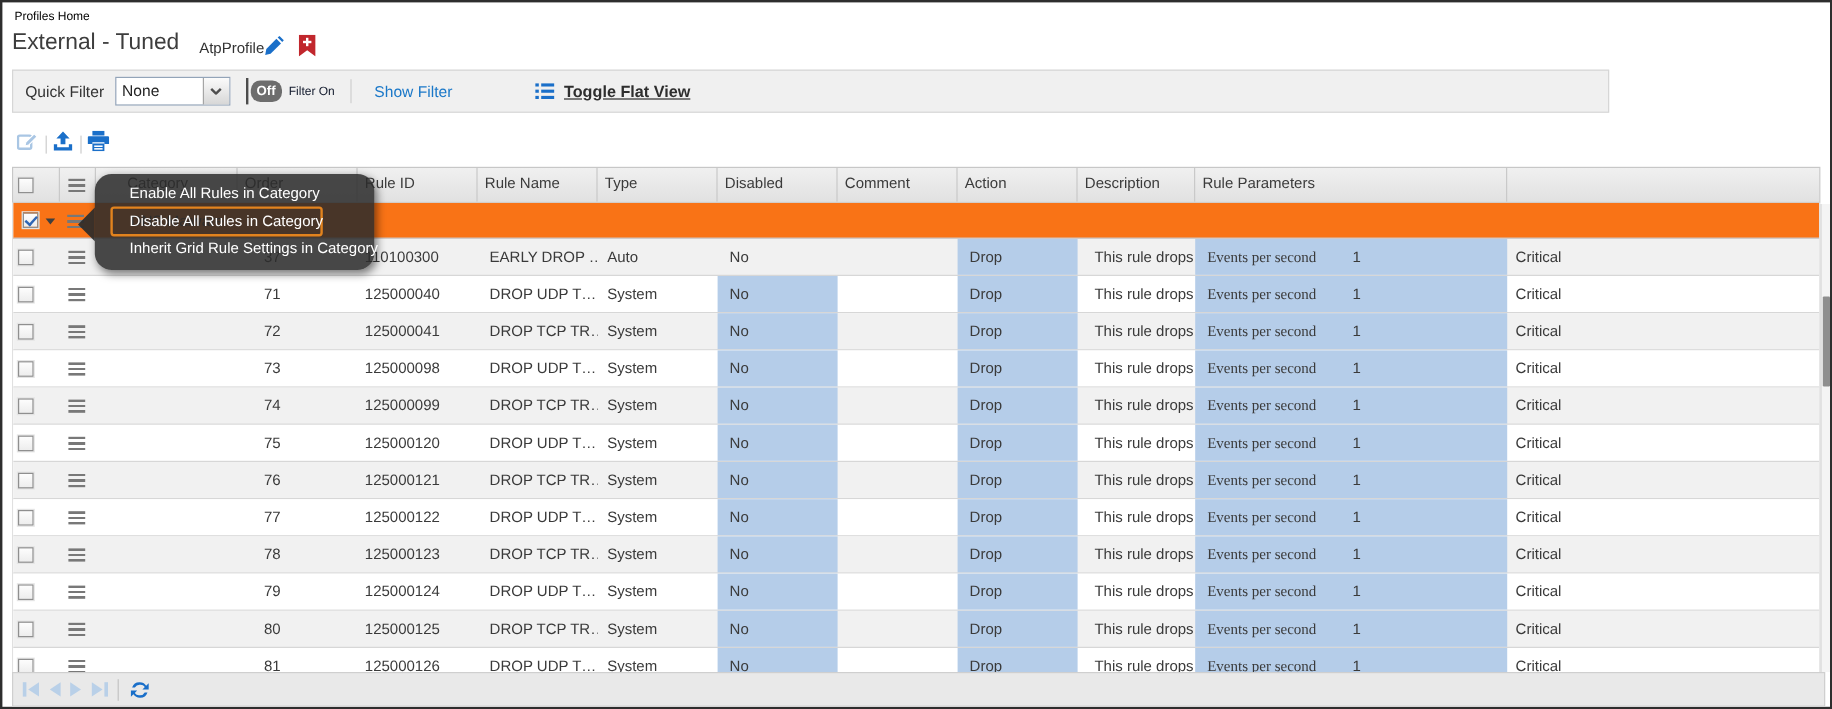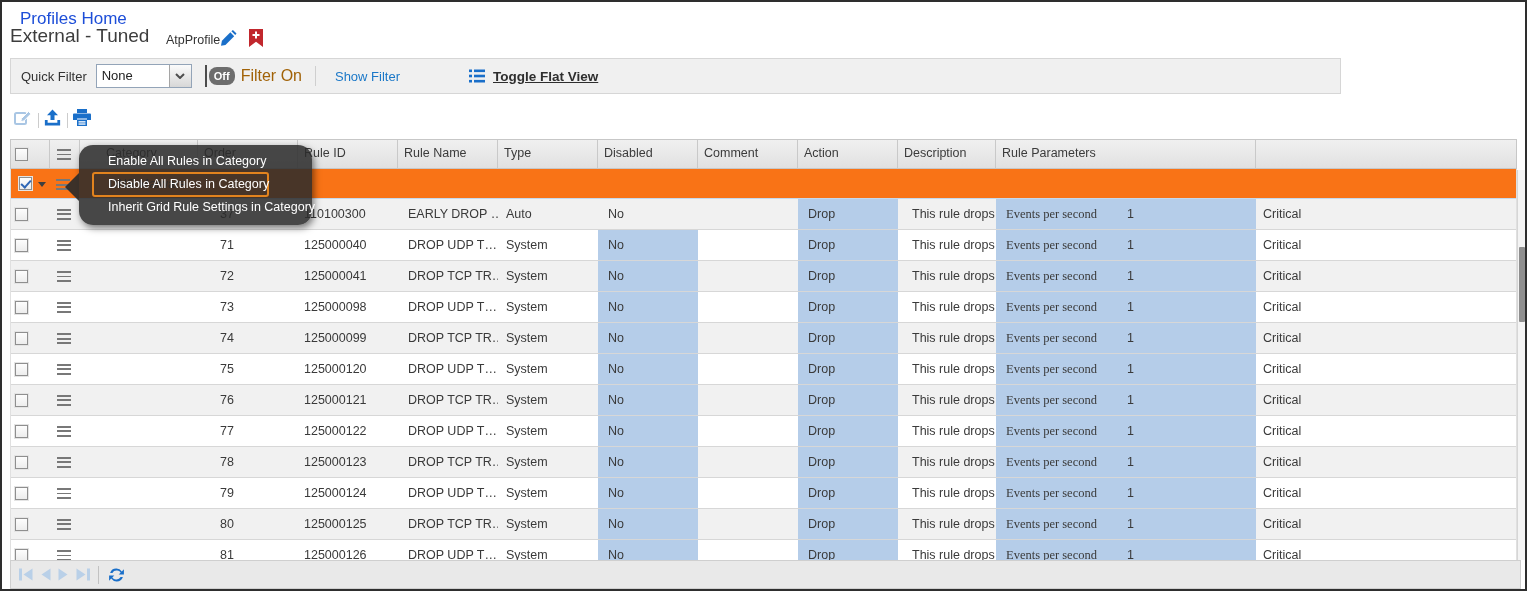--- a/index.html
+++ b/index.html
@@ -1,39 +1,39 @@
 <!DOCTYPE html>
 <html><head>
 <meta charset="utf-8">
 <style>
   html,body{margin:0;padding:0;background:#fff;}
   .screen{position:relative;width:1523px;height:587px;border:2px solid #2e2e2e;background:#fff;
           font-family:"Liberation Sans",sans-serif;overflow:hidden;}
   .abs{position:absolute;}
 
   
-  .breadcrumb{left:18px;top:7px;font-size:17px;color:#1d4ed8;cursor:pointer;}
+  .breadcrumb{left:10px;top:7px;font-size:10px;color:#000000;cursor:pointer;}
   .page-title{left:8px;top:23px;font-size:19px;color:#3d3d3d;}
   .subtitle{left:164px;top:31px;font-size:12.5px;color:#333;}
   .title-edit{left:217px;top:28px;cursor:pointer;}
   .title-bookmark{left:247px;top:27px;cursor:pointer;}
 
   
   .filterbar{left:8px;top:56px;width:1331px;height:36px;background:#f0f0f0;border:1px solid #d6d6d6;
              box-sizing:border-box;display:flex;align-items:center;}
   .qf-label{margin-left:10px;font-size:13px;color:#333;}
   .qf-select{margin-left:9px;width:96px;height:24px;background:#fff;border:1px solid #93a4b8;
              display:flex;align-items:stretch;box-sizing:border-box;cursor:pointer;}
   .qf-value{flex:1;font-size:13px;color:#222;line-height:22px;padding-left:5px;overflow:hidden;}
   .qf-btn{width:21px;background:linear-gradient(#fbfbfb,#d7d7d7);border-left:1px solid #a5a5a5;
           display:flex;align-items:center;justify-content:center;}
   .vdark{width:2px;height:22px;background:#4c4c4c;margin-left:13px;}
   .off-badge{margin-left:2px;background:#6d6d6d;color:#fff;font-size:11px;font-weight:bold;
              padding:3px 5px;border-radius:8px;cursor:pointer;}
-  .filter-on{margin-left:6px;font-size:16px;color:#a16207;}
+  .filter-on{margin-left:6px;font-size:10px;color:#0f172a;}
   .vlight{width:1px;height:20px;background:#cfcfcf;margin-left:13px;}
   .show-filter{margin-left:19px;font-size:13px;color:#1b78c8;cursor:pointer;}
   .flatview-icon{margin-left:69px;display:flex;cursor:pointer;}
   .flatview{margin-left:8px;font-size:13.5px;font-weight:bold;color:#2e2e2e;text-decoration:underline;cursor:pointer;}
 
   
   .tb-icon{top:107px;cursor:pointer;}
   .tb-div{top:111px;width:1px;height:15px;background:#ccc;}
 
   

